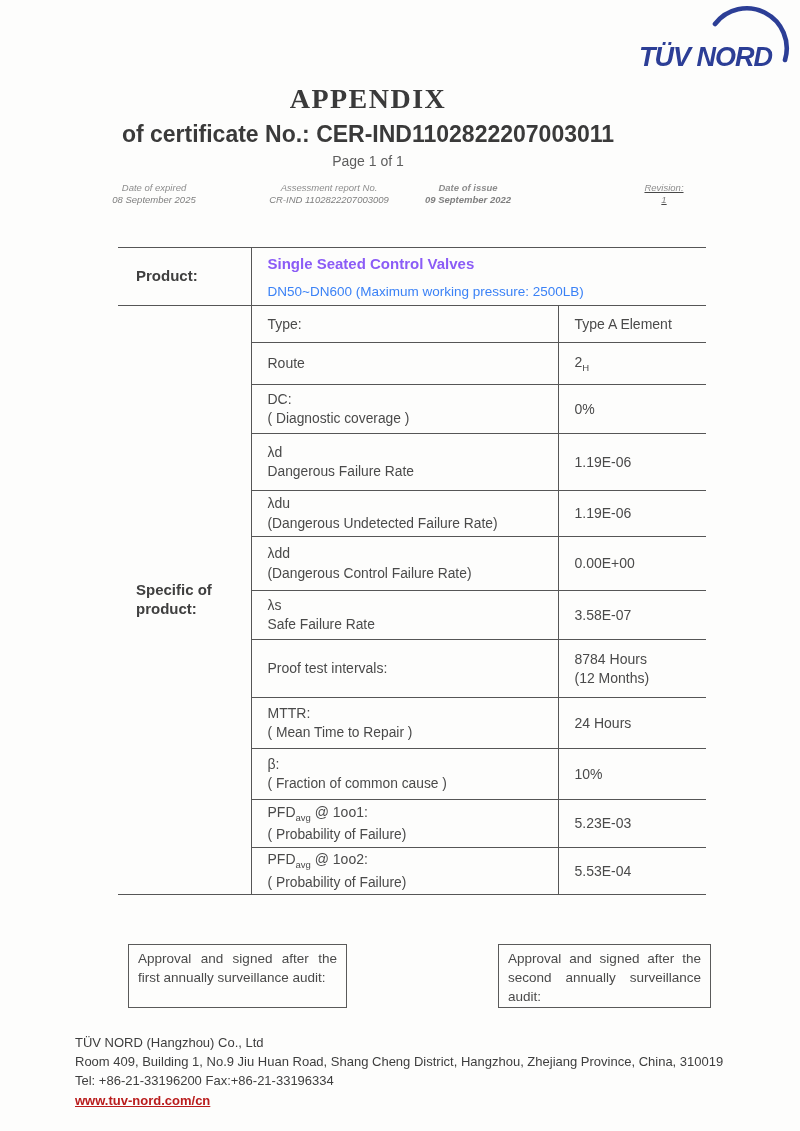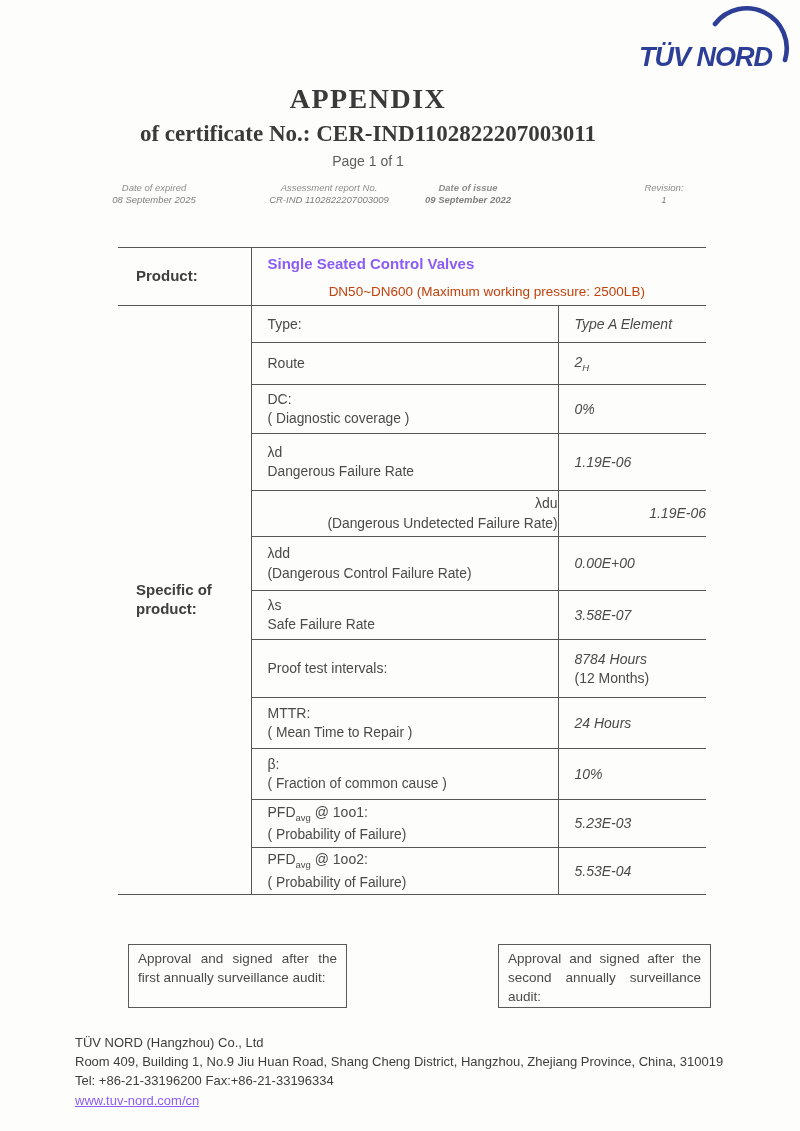--- a/index.html
+++ b/index.html
@@ -17,78 +17,78 @@
   
   .logo{position:absolute;left:605px;top:0;width:195px;height:90px;}
 
   
   .title-block{position:absolute;left:0;top:84px;width:736px;text-align:center;}
   .title{
     font-family:"Liberation Serif", serif;font-weight:bold;
     font-size:28px;letter-spacing:1.5px;color:#3a3a3a;line-height:1.1;
   }
   .subtitle{
-    font-family:Liberation Serif, serif;font-weight:bold;
+    font-family:Liberation Sans, sans-serif;font-weight:bold;
     font-size:23px;color:#3a3a3a;margin-top:6px;line-height:1.15;
   }
   .page-num{font-size:14px;color:#5d5d5d;margin-top:6px;}
 
   
   .meta-col{position:absolute;top:182px;text-align:center;font-style:italic;}
   .meta-col .m-label{font-size:9.5px;color:#8d8d8d;line-height:11px;}
   .meta-col .m-value{font-size:9.5px;color:#7f7f7f;line-height:11px;margin-top:1px;}
   .mc0{left:94px;width:120px;}
   .mc1{left:243px;width:172px;}
   .mc2{left:404px;width:128px;font-weight:bold;}
-  .mc3{left:612px;width:104px;}
+  .mc3{left:612px;width:104px;text-decoration:underline;}
 
   
   table.spec{
     position:absolute;left:118px;top:247px;width:588px;
     border-collapse:collapse;table-layout:fixed;
     font-size:14px;color:#4a4a4a;
   }
   table.spec td{
     border:1.6px solid #565656;
     padding:0 0 0 16px;vertical-align:middle;
     overflow:hidden;
   }
   table.spec td.c1{border-left:none;padding-left:18px;}
   table.spec td.c3,table.spec td.c23{border-right:none;}
   tr.tr1{height:58px;} tr.tr2{height:37px;} tr.tr3{height:42px;}
-  tr.tr4{height:49px;} tr.tr5{height:57px;} tr.tr6{height:46px;text-align:right;}
+  tr.tr4{height:49px;} tr.tr5{height:57px;} tr.tr6{height:46px;}
   tr.tr7{height:54px;} tr.tr8{height:49px;} tr.tr9{height:58px;}
   tr.tr10{height:51px;} tr.tr11{height:51px;} tr.tr12{height:48px;}
   tr.tr13{height:47px;}
   .lbl{font-weight:bold;font-size:15px;color:#3f3f3f;line-height:1.25;}
   td.specific-cell{vertical-align:top;padding-top:9px;}
   .prod-title{font-weight:bold;font-size:15px;color:#8b5cf6;}
-  .prod-sub{font-size:13.5px;margin-top:12px;color:#c2410c;text-align:center;}
+  .prod-sub{font-size:13.5px;margin-top:12px;color:#3b82f6;}
   .p1{line-height:1.3;}
   .p2{font-size:13.8px;line-height:1.3;margin-top:2px;}
-  .v1{line-height:1.3;font-style:italic;}
+  .v1{line-height:1.3;}
   .v2{line-height:1.3;}
   td.vtop{vertical-align:top;padding-top:8px;}
   sub.small{font-size:9.5px;}
 
   
   .appr-box{
     position:absolute;top:944px;height:50px;
     border:1.6px solid #5a5a5a;background:transparent;
     padding:5px 9px 7px 9px;
     font-size:13.5px;line-height:1.4;color:#4a4a4a;
     text-align:justify;
   }
   .appr-left{left:128px;width:199px;}
   .appr-right{left:498px;width:193px;}
 
   
   .footer{position:absolute;left:75px;top:1033px;width:680px;
     font-size:13px;color:#3e3e3e;line-height:19.2px;}
-  .footer a{color:#8b5cf6;text-decoration:underline;cursor:pointer;}
+  .footer a{color:#b91c1c;text-decoration:underline;cursor:pointer;font-weight:bold;}
 </style>
 </head>
 <body>
 
 <div class="page">
 
   <svg class="logo" viewBox="0 0 195 90">
     <path d="M 110 24 A 40 40 0 0 1 180 60" fill="none" stroke="#2c3e96" stroke-width="4.6" stroke-linecap="round"></path>
     <text x="34" y="66" font-family="Liberation Sans, sans-serif" font-size="27" font-weight="bold" font-style="italic" letter-spacing="-1" fill="#2c3e96">TÜV NORD</text>
   </svg>

